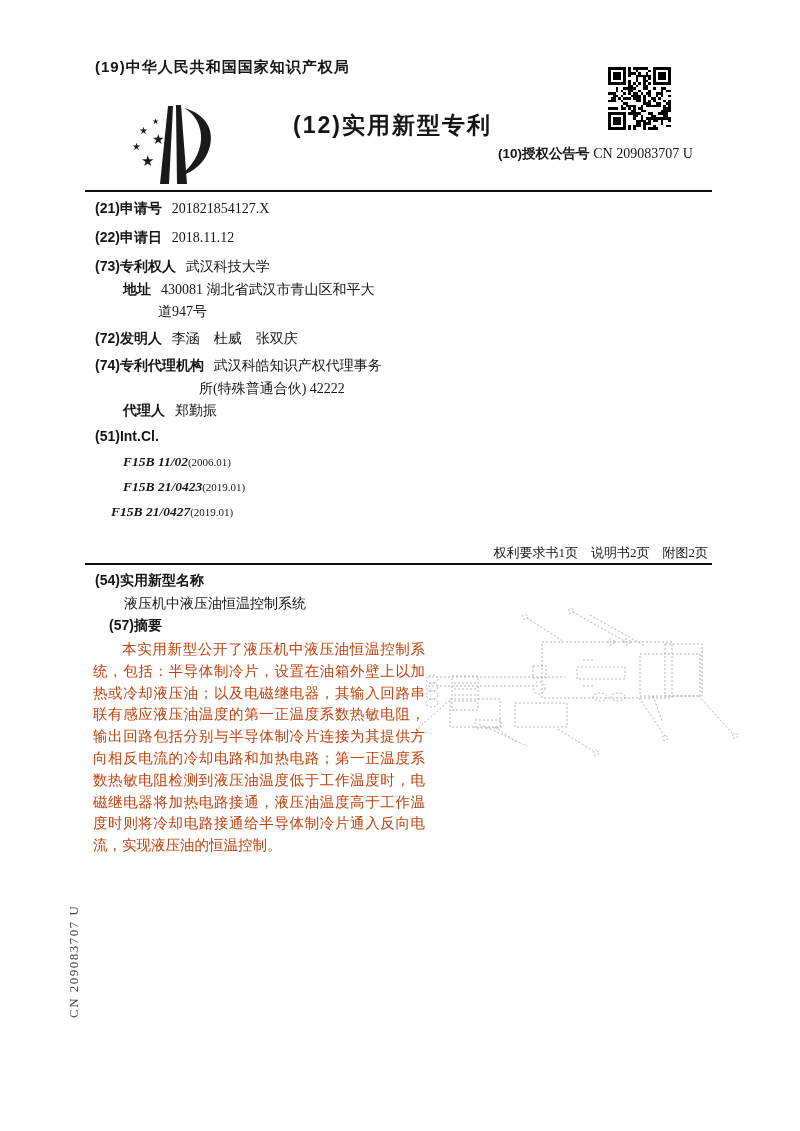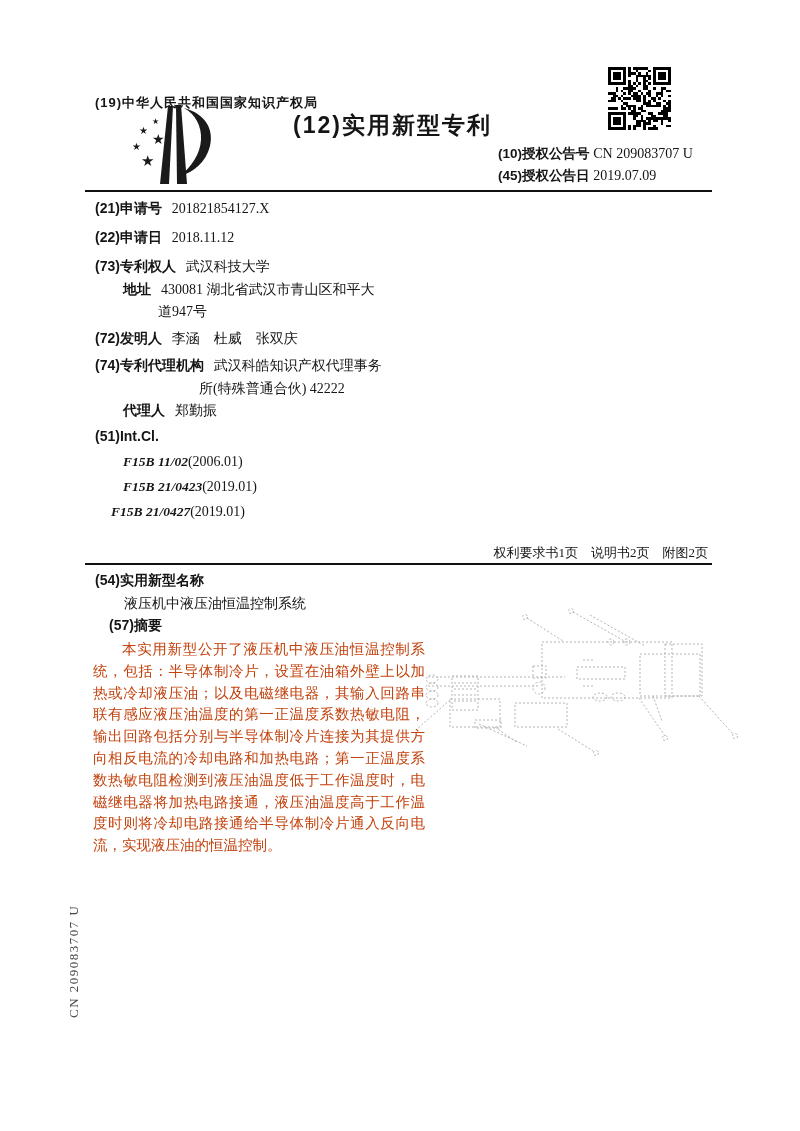--- a/index.html
+++ b/index.html
@@ -4,28 +4,28 @@
 <style>
   html,body{margin:0;padding:0;}
   body{
     width:800px;height:1131px;position:relative;background:#ffffff;overflow:hidden;
     font-family:"Liberation Sans","DejaVu Sans",sans-serif;color:#151515;
   }
   .abs{position:absolute;}
   .lbl{font-weight:bold;font-family:"Liberation Sans","DejaVu Sans",sans-serif;}
   .val{font-family:"Liberation Serif","DejaVu Serif",serif;font-weight:normal;}
   .rule{position:absolute;background:#101010;height:2px;}
-  .office{font-size:13px;font-weight:bold;letter-spacing:1px;margin-top:36px;}
+  .office{font-size:15px;font-weight:bold;letter-spacing:1px;}
   .doctype{font-size:23px;font-weight:bold;letter-spacing:2px;}
   .pubrow{font-size:13.5px;line-height:22px;white-space:nowrap;}
   .pubrow .val{font-size:14px;}
   .field{font-size:14px;white-space:nowrap;}
   .field .val{margin-left:6px;}
   .intcl-code{font-family:"Liberation Serif","DejaVu Serif",serif;font-style:italic;font-weight:bold;font-size:13.5px;}
-  .intcl-date{font-family:"Liberation Serif","DejaVu Serif",serif;font-size:14px;}
+  .intcl-date{font-family:"Liberation Serif","DejaVu Serif",serif;font-size:11px;}
   .pages{font-size:13px;text-align:right;font-family:"Liberation Serif","DejaVu Serif",serif;}
   .sec-label{font-size:14px;font-weight:bold;}
   .abstract{
     width:332px;font-size:14.5px;line-height:21.8px;text-align:justify;
     text-indent:2em;font-family:"Liberation Serif","DejaVu Serif",serif;color:#c2410c;
   }
   .sidecode{
     writing-mode:vertical-rl;transform:rotate(180deg);
     font-family:"Liberation Serif","DejaVu Serif",serif;font-size:13px;color:#444;
     letter-spacing:1.5px;white-space:nowrap;
@@ -280,24 +280,20 @@
         <rect x="19" y="24" width="1" height="1"></rect>
       </g>
     </svg>
 </div>
 
 <div class="abs pubrow" style="left:498px;top:143px;">
   <div>
     <span class="lbl">(10)授权公告号</span>
     <span class="val">CN 209083707 U</span>
   </div>
-  <div>
-    <span class="lbl">(45)授权公告日</span>
-    <span class="val">2019.07.09</span>
-  </div>
 </div>
 
 <div class="rule" style="left:85px;top:190px;width:627px;"></div>
 
 <div class="abs field" style="left:95px;top:200px;">
   <span class="lbl">(21)申请号</span>
   <span class="val">201821854127.X</span>
 </div>
 
 <div class="abs field" style="left:95px;top:229px;">

